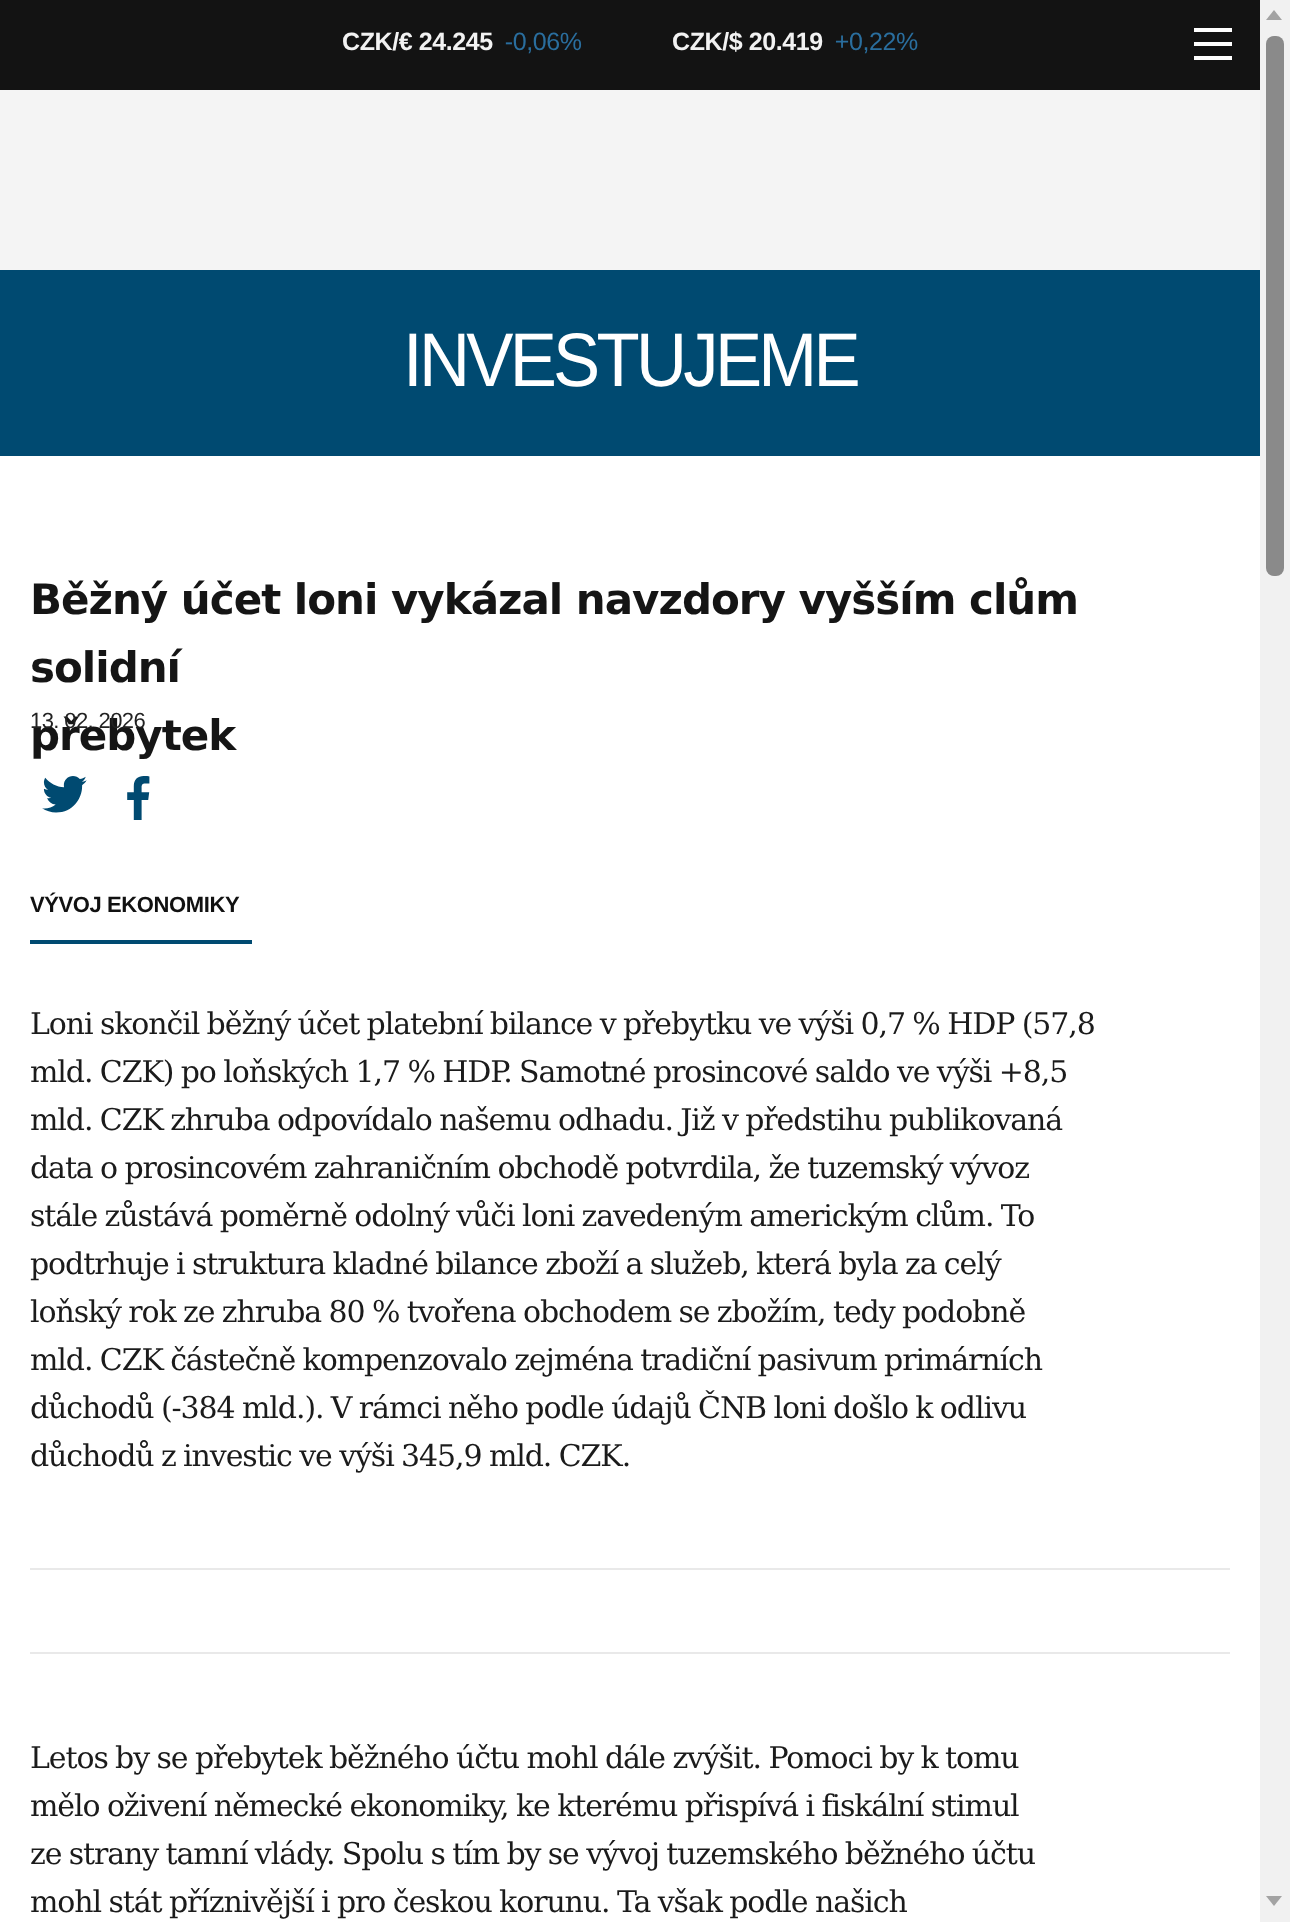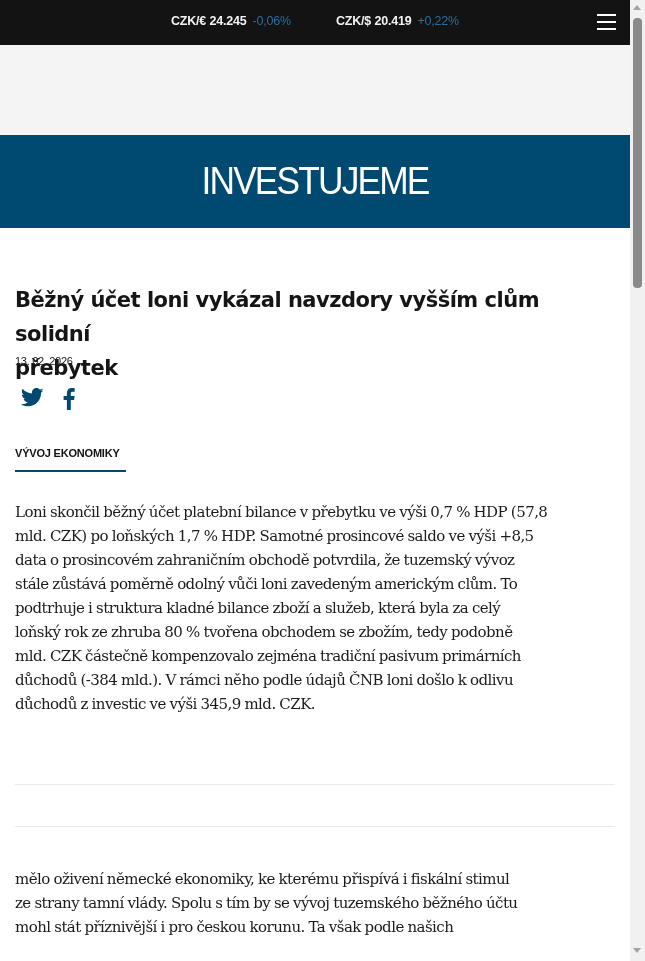--- a/index.html
+++ b/index.html
@@ -92,33 +92,35 @@
       <path fill="#004a71" d="M7.8 22V12h3.3l.5-3.9H7.8V5.6c0-1.1.3-1.9 1.9-1.9h2V.2C11.3.1 10.1 0 8.8 0 5.9 0 3.9 1.8 3.9 5.1v3H.6V12h3.3v10h3.9z"></path>
     </svg>
   </div>
 
   <div class="category">VÝVOJ EKONOMIKY</div>
   <div class="category-line"></div>
 
   <div class="body-text p1">
     <span class="bl">Loni skončil běžný účet platební bilance v přebytku ve výši 0,7 % HDP (57,8</span>
     <span class="bl">mld. CZK) po loňských 1,7 % HDP. Samotné prosincové saldo ve výši +8,5</span>
+    <span class="bl">mld. CZK zhruba odpovídalo našemu odhadu. Již v předstihu publikovaná</span>
     <span class="bl">data o prosincovém zahraničním obchodě potvrdila, že tuzemský vývoz</span>
     <span class="bl">stále zůstává poměrně odolný vůči loni zavedeným americkým clům. To</span>
     <span class="bl">podtrhuje i struktura kladné bilance zboží a služeb, která byla za celý</span>
     <span class="bl">loňský rok ze zhruba 80 % tvořena obchodem se zbožím, tedy podobně</span>
     <span class="bl">mld. CZK částečně kompenzovalo zejména tradiční pasivum primárních</span>
     <span class="bl">důchodů (-384 mld.). V rámci něho podle údajů ČNB loni došlo k odlivu</span>
     <span class="bl">důchodů z investic ve výši 345,9 mld. CZK.</span>
   </div>
 
   <div class="divider d1"></div>
   <div class="divider d2"></div>
 
   <div class="body-text p2">
+    <span class="bl">Letos by se přebytek běžného účtu mohl dále zvýšit. Pomoci by k tomu</span>
     <span class="bl">mělo oživení německé ekonomiky, ke kterému přispívá i fiskální stimul</span>
     <span class="bl">ze strany tamní vlády. Spolu s tím by se vývoj tuzemského běžného účtu</span>
     <span class="bl">mohl stát příznivější i pro českou korunu. Ta však podle našich</span>
   </div>
 </div>
 
 <div class="scrollbar">
   <div class="scroll-up"></div>
   <div class="scroll-thumb"></div>
   <div class="scroll-down"></div>

